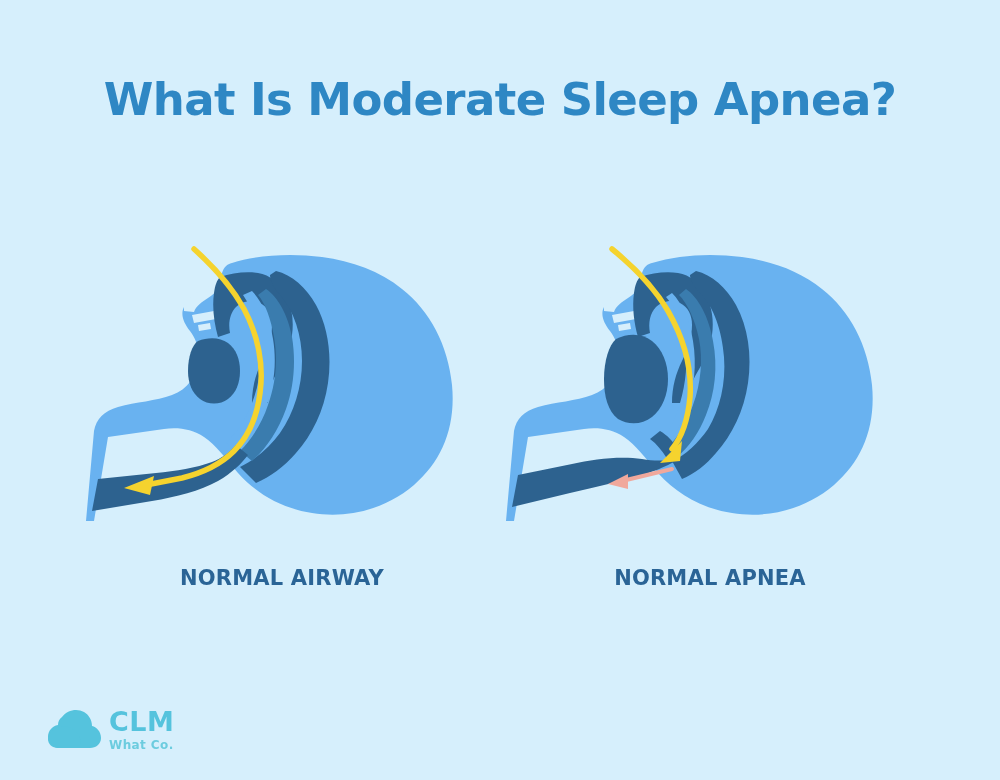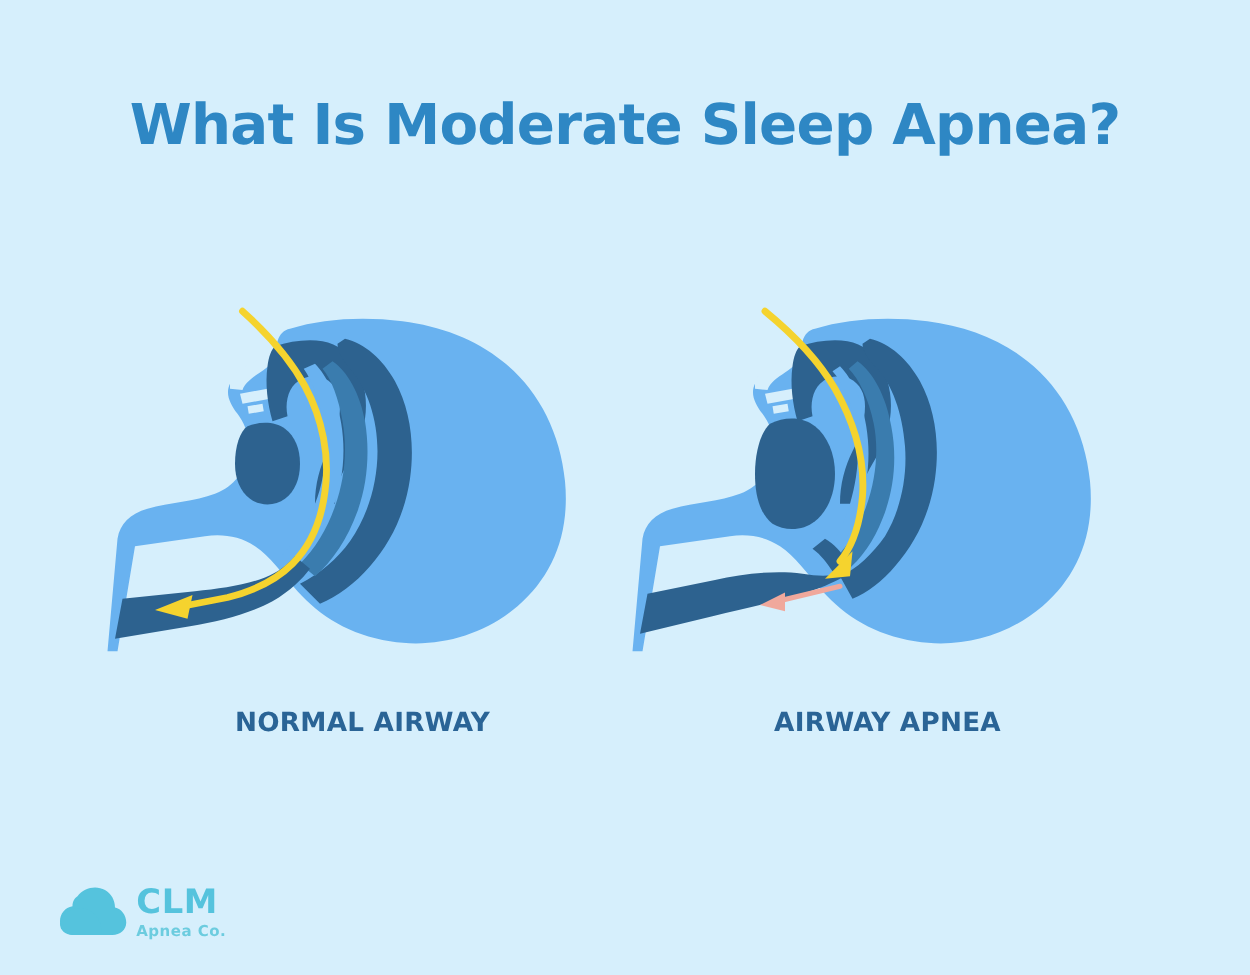--- a/index.html
+++ b/index.html
@@ -61,21 +61,21 @@
     width: 420px;
     text-align: center;
     font-size: 21px;
     line-height: 30px;
     font-weight: bold;
     letter-spacing: 0.2px;
     color: #2a6496;
     font-family: "DejaVu Sans", sans-serif;
     white-space: nowrap;
   }
-  #caption-normal { left: 80px; }
+  #caption-normal { left: 72px; }
   #caption-apnea  { left: 500px; }
 
   
   #logo {
     position: absolute;
     left: 46px;
     top: 700px;
     height: 58px;
     display: flex;
     align-items: center;
@@ -342,21 +342,21 @@
 
       <polygon fill="#f5d32e" points="160,218 182,196 180,216"></polygon>
 
       <line x1="122" y1="236" x2="172" y2="224" stroke="#f0a89c" stroke-width="4" stroke-linecap="round"></line>
       <polygon fill="#f0a89c" points="108,239 128,229 128,244"></polygon>
     </svg>
   </div>
 
   <div id="caption-normal" class="caption">NORMAL AIRWAY</div>
 
-  <div id="caption-apnea" class="caption">AIRWAY APNEA</div>
+  <div id="caption-apnea" class="caption">NORMAL APNEA</div>
 
   <div id="logo">
     <svg id="logo-mark" viewBox="0 0 58 44" xmlns="http://www.w3.org/2000/svg">
       <path fill="#55c3dd" d="M 16,10
                C 21,3 31,1 38,5
                C 43,8 46,13 46,19
                C 51,20 55,25 55,31
                C 55,37 50,41 44,41
                L 14,41
                C 7,41 2,36 2,30
@@ -365,17 +365,17 @@
       <path fill="#55c3dd" d="M 4,26
                C 9,20 18,18 25,21
                C 31,24 35,30 35,37
                L 35,41
                L 12,41
                C 6,41 2,37 2,32
                C 2,30 3,28 4,26 Z"></path>
     </svg>
     <div id="logo-text">
       <div id="logo-name">CLM</div>
-      <div id="logo-tagline">Apnea Co.</div>
+      <div id="logo-tagline">What Co.</div>
     </div>
   </div>
 
 </div>
 
 </body></html>

